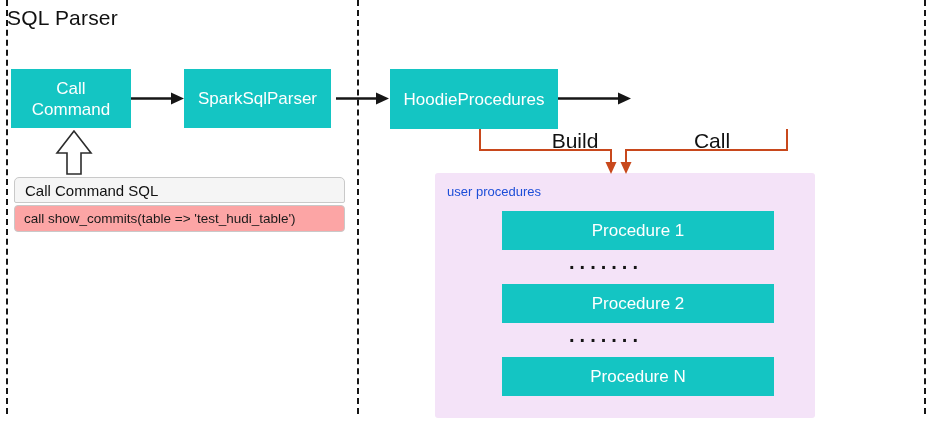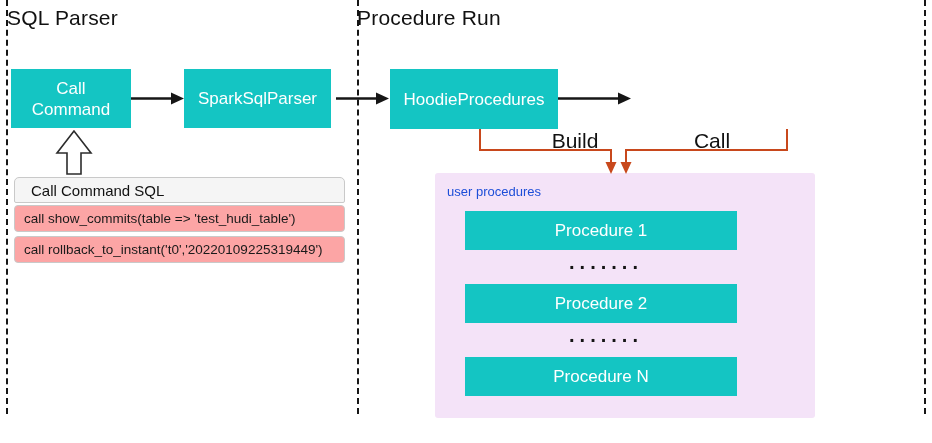--- a/index.html
+++ b/index.html
@@ -11,28 +11,28 @@
   .region-title{position:absolute;top:6px;font-size:21px;text-align:left;color:#111;letter-spacing:.2px;}
   .node{
     position:absolute;background:var(--teal,#14c5c3);color:#fff;
     display:flex;flex-direction:column;align-items:center;justify-content:center;
     font-size:17px;line-height:21px;text-align:center;
   }
   .edge-label{position:absolute;font-size:21px;color:#111;text-align:center;}
   .sql-box{position:absolute;left:14px;width:331px;box-sizing:border-box;
     border:1px solid #c9c9c9;background:#fca5a5;display:flex;align-items:center;}
   .sql-header{top:177px;height:26px;background:#f5f5f5;border-radius:5px 5px 2px 2px;
-    font-size:15px;padding-left:16px;}
+    font-size:15px;padding-left:10px;}
   .sql-row{height:27px;border-radius:4px;font-size:13.5px;padding-left:9px;color:#1a1a1a;white-space:nowrap;}
   #sql-row-0{top:205px;}
   #sql-row-1{top:236px;}
   .purple-panel{position:absolute;left:435px;top:173px;width:380px;height:245px;
     background:var(--purple_bg,#f4e3f8);border-radius:3px;}
   .purple-label{position:absolute;left:447px;top:184px;font-size:13px;color:#1d4ed8;}
-  .proc-row{position:absolute;left:465px;width:272px;height:39px;font-size:17px;}
+  .proc-row{position:absolute;left:502px;width:272px;height:39px;font-size:17px;}
   #proc-0{top:211px;}
   #proc-1{top:284px;}
   #proc-2{top:357px;}
   .dots{position:absolute;left:546px;width:120px;text-align:center;
     font-size:20px;font-weight:bold;letter-spacing:5px;color:#141414;height:22px;line-height:22px;}
   #dots-0{top:251px;}
   #dots-1{top:324px;}
   #arrow-layer{position:absolute;left:0;top:0;pointer-events:none;}
   .blk{stroke:#161616;stroke-width:2.5;fill:none;}
   .blk-head{fill:#161616;stroke:none;}
@@ -43,35 +43,33 @@
 </head>
 <body>
 
 <div id="canvas">
 
   <div class="vdash" style="left:6px;"></div>
   <div class="vdash" style="left:357px;"></div>
   <div class="vdash" style="left:924px;"></div>
 
   <div class="region-title" style="left:7px;width:350px;">SQL Parser</div>
-  <div class="region-title" style="left:357px;width:568px;">Procedure Run</div>
 
   <div class="node" style="left:11px;top:69px;width:120px;height:59px;">
     <span>Call</span>
     <span>Command</span>
   </div>
   <div class="node" style="left:184px;top:69px;width:147px;height:59px;">SparkSqlParser</div>
   <div class="node" style="left:390px;top:69px;width:168px;height:60px;">HoodieProcedures</div>
 
   <div class="edge-label" style="left:540px;top:129px;width:70px;">Build</div>
   <div class="edge-label" style="left:680px;top:129px;width:64px;">Call</div>
 
   <div class="sql-box sql-header">Call Command SQL</div>
   <div class="sql-box sql-row" id="sql-row-0">call show_commits(table =&gt; 'test_hudi_table')</div>
-  <div class="sql-box sql-row" id="sql-row-1">call rollback_to_instant('t0','20220109225319449')</div>
 
   <div class="purple-panel"></div>
   <div class="purple-label">user procedures</div>
   <div class="node proc-row" id="proc-0">Procedure 1</div>
   <div class="dots" id="dots-0">.......</div>
   <div class="node proc-row" id="proc-1">Procedure 2</div>
   <div class="dots" id="dots-1">.......</div>
   <div class="node proc-row" id="proc-2">Procedure N</div>
 
   <svg id="arrow-layer" width="932" height="443" viewBox="0 0 932 443">

